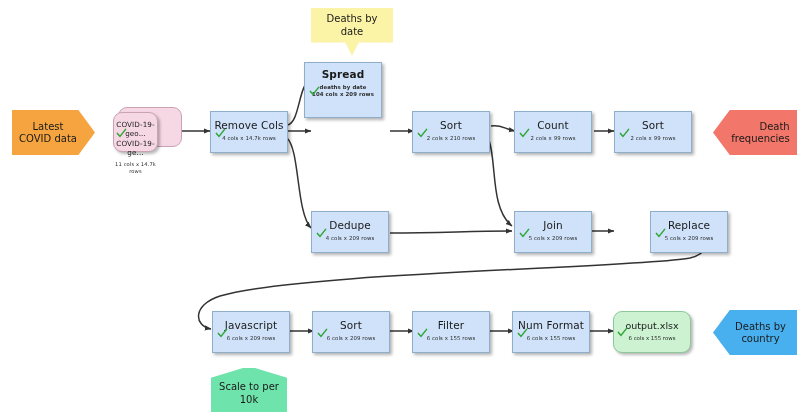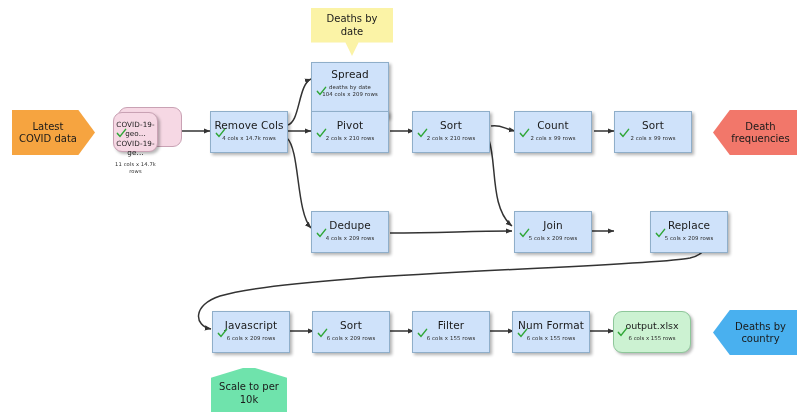--- a/index.html
+++ b/index.html
@@ -168,21 +168,21 @@
     </g>
   </svg>
 
   <div class="arrowtag right" style="left:12px;top:110px;width:83px;height:45px;">
     <div>
       <div>Latest</div>
       <div>COVID data</div>
     </div>
   </div>
 
-  <div class="arrowtag left" style="left:713px;top:110px;width:84px;height:45px;">
+  <div class="arrowtag left" style="left:713px;top:110px;width:84px;height:45px;text-align:right;">
     <div>
       <div>Death</div>
       <div>frequencies</div>
     </div>
   </div>
 
   <div class="arrowtag leftblue" style="left:713px;top:310px;width:84px;height:45px;">
     <div>
       <div>Deaths by</div>
       <div>country</div>
@@ -218,40 +218,31 @@
   <div class="node" style="left:210px;top:111px;width:78px;height:42px;">
     <div class="ttl">Remove Cols</div>
     <div class="sub">4 cols x 14.7k rows</div>
     <span class="check">
       <svg width="11" height="11" viewBox="0 0 11 11">
           <path d="M1.4,5.4 L4,8.4 L9.6,1.4" stroke="#2fa636" stroke-width="1.5" fill="none" stroke-linecap="round"></path>
         </svg>
     </span>
   </div>
 
-  <div class="node tall" style="left:311px;top:62px;width:78px;height:56px;">
+  <div class="node tall" style="left:304px;top:62px;width:78px;height:56px;font-weight:bold;">
     <div class="ttl">Spread</div>
     <div class="sub">deaths by date</div>
     <div class="sub2">104 cols x 209 rows</div>
     <span class="check" style="bottom:20px;">
       <svg width="11" height="11" viewBox="0 0 11 11">
           <path d="M1.4,5.4 L4,8.4 L9.6,1.4" stroke="#2fa636" stroke-width="1.5" fill="none" stroke-linecap="round"></path>
         </svg>
     </span>
   </div>
 
-  <div class="node" style="left:311px;top:111px;width:78px;height:42px;">
-    <div class="ttl">Pivot</div>
-    <div class="sub">2 cols x 210 rows</div>
-    <span class="check">
-      <svg width="11" height="11" viewBox="0 0 11 11">
-          <path d="M1.4,5.4 L4,8.4 L9.6,1.4" stroke="#2fa636" stroke-width="1.5" fill="none" stroke-linecap="round"></path>
-        </svg>
-    </span>
-  </div>
 
   <div class="node" style="left:412px;top:111px;width:78px;height:42px;">
     <div class="ttl">Sort</div>
     <div class="sub">2 cols x 210 rows</div>
     <span class="check">
       <svg width="11" height="11" viewBox="0 0 11 11">
           <path d="M1.4,5.4 L4,8.4 L9.6,1.4" stroke="#2fa636" stroke-width="1.5" fill="none" stroke-linecap="round"></path>
         </svg>
     </span>
   </div>

